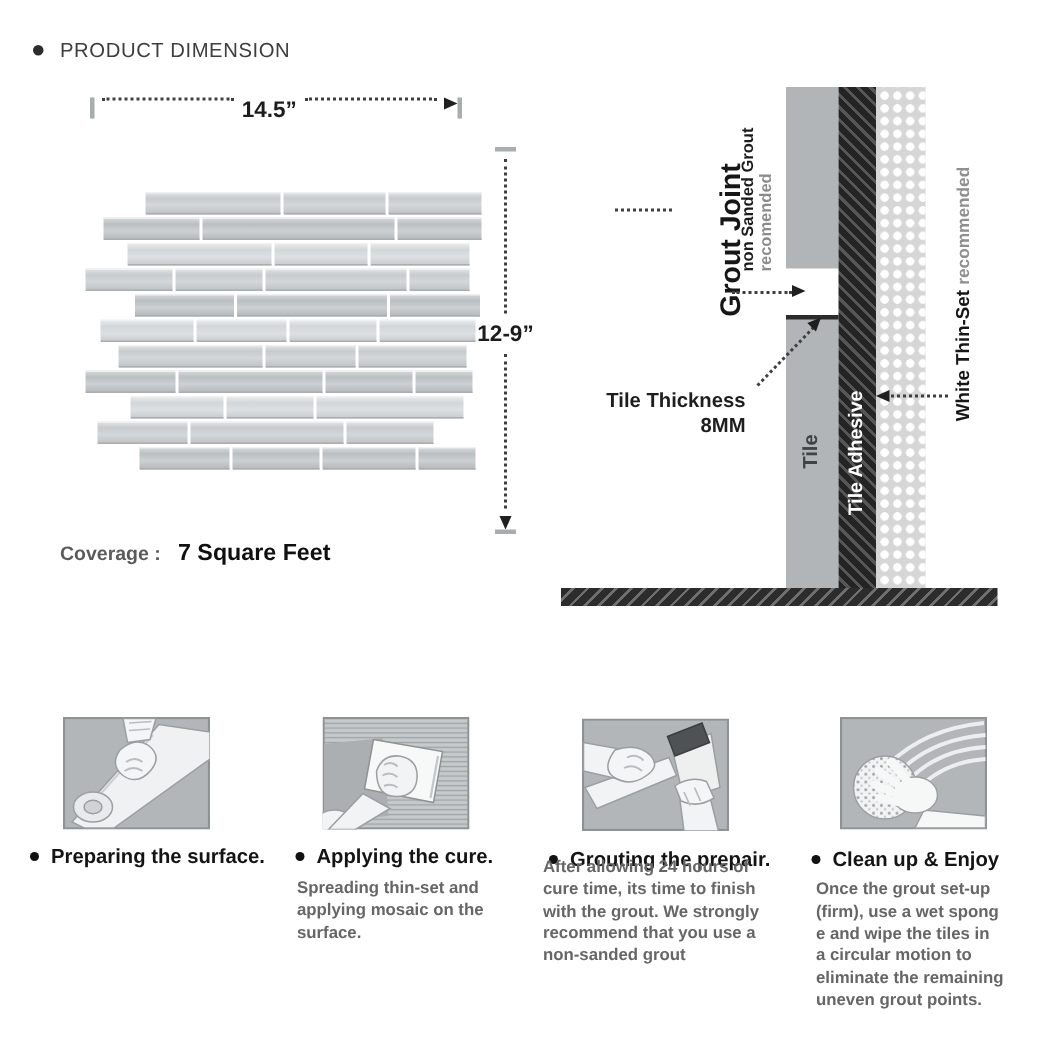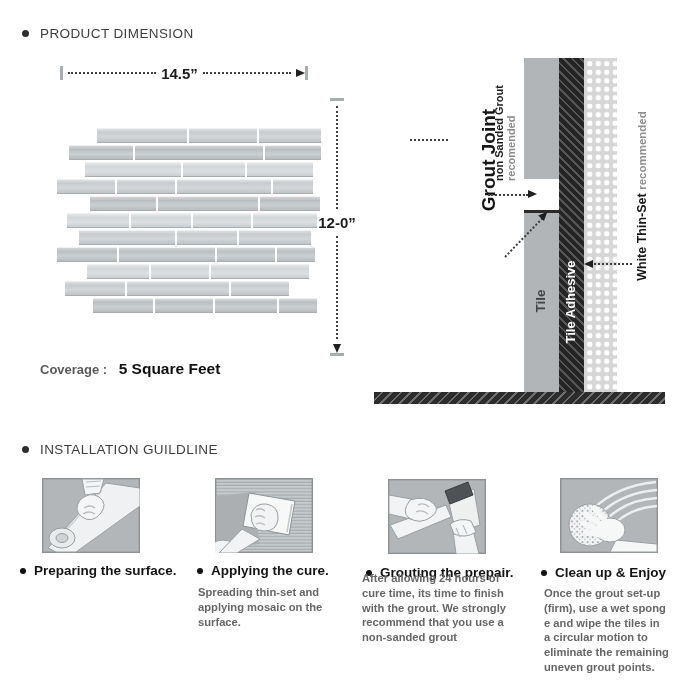--- a/index.html
+++ b/index.html
@@ -4,21 +4,21 @@
 <style>
   html,body{margin:0;padding:0;background:#fff;}
   .page{position:relative;width:700px;height:700px;background:#fff;overflow:hidden;
         font-family:"Liberation Sans","DejaVu Sans",sans-serif;color:#1a1a1a;}
   .abs{position:absolute;}
   
   .sechdr{position:absolute;display:flex;align-items:center;}
   .bdot{width:7px;height:7px;border-radius:50%;background:#2d2d2d;margin-right:11px;flex:0 0 auto;}
   .sechdr .lbl{font-size:13.5px;font-weight:normal;color:#3e3e3e;letter-spacing:.4px;}
   
-  .hdim{position:absolute;display:flex;align-items:center;}
+  .hdim{position:absolute;display:flex;}
   .vdim{position:absolute;display:flex;flex-direction:column;align-items:center;}
   .htick{width:3px;height:14px;background:#a8adb0;flex:0 0 auto;}
   .vtick{width:14px;height:3px;background:#a8adb0;flex:0 0 auto;}
   .dotfill-h{flex:1;height:0;border-top:2.5px dotted #3f3f3f;margin:0 5px;}
   .dotfill-v{flex:1;width:0;border-left:2.5px dotted #3f3f3f;margin:5px 0;}
   .dimlabel{font-size:15px;font-weight:bold;color:#1c1c1c;white-space:nowrap;}
   .arr-r{width:0;height:0;border-top:4.5px solid transparent;border-bottom:4.5px solid transparent;border-left:9px solid #1f1f1f;}
   .arr-l{width:0;height:0;border-top:4.5px solid transparent;border-bottom:4.5px solid transparent;border-right:9px solid #1f1f1f;}
   .arr-d{width:0;height:0;border-left:4.5px solid transparent;border-right:4.5px solid transparent;border-top:9px solid #1f1f1f;}
   
@@ -68,21 +68,21 @@
     <span class="dotfill-h"></span>
     <span class="dimlabel">14.5”</span>
     <span class="dotfill-h"></span>
     <span class="arr-r"></span>
     <span class="htick"></span>
   </div>
 
   <div class="vdim" style="left:328px;top:98px;width:18px;height:258px;">
     <span class="vtick"></span>
     <span class="dotfill-v"></span>
-    <span class="dimlabel">12-0”</span>
+    <span class="dimlabel">12-9”</span>
     <span class="dotfill-v"></span>
     <span class="arr-d"></span>
     <span class="vtick"></span>
   </div>
 
   <div id="mosaic">
       <div class="mrow" style="top: 0px; left: 40px;">
         <div class="brick s0" style="width: 90px;"></div>
         <div class="brick s0" style="width: 68px;"></div>
         <div class="brick s0" style="width: 62px;"></div>
@@ -138,21 +138,21 @@
       <div class="mrow" style="top: 170px; left: 36px;">
         <div class="brick s1" style="width: 60px;"></div>
         <div class="brick s1" style="width: 58px;"></div>
         <div class="brick s1" style="width: 62px;"></div>
         <div class="brick s1" style="width: 38px;"></div>
       </div>
     </div>
 
   <div class="coverage">
     <span class="c1">Coverage :</span>
-    <span class="c2">5 Square Feet</span>
+    <span class="c2">7 Square Feet</span>
   </div>
 
 
   <div class="abs" style="left:0;top:0;width:700px;height:700px;pointer-events:none;">
 
     <div class="band tileband" style="left:524px;top:58px;width:35px;height:121px;"></div>
     <div class="band tileband" style="left:524px;top:210px;width:35px;height:182px;border-top:3px solid #2b2b2b;box-sizing:border-box;"></div>
     <div class="band hatch" style="left:559px;top:58px;width:25px;height:334px;"></div>
     <div class="band dots" style="left:584px;top:58px;width:33px;height:334px;"></div>
     <div class="band floor" style="left:374px;top:392px;width:291px;height:12px;"></div>
@@ -161,39 +161,37 @@
 
     <div class="vlabel" style="left:489px;top:160px;font-size:19px;font-weight:bold;color:#161616;">Grout Joint</div>
     <div class="vlabel" style="left:505px;top:133px;font-size:11px;font-weight:bold;">
       <div style="color:#1c1c1c;">non Sanded Grout</div>
       <div style="color:#8b8b8b;">recomended</div>
     </div>
 
     <div class="dotline-h" style="left:488px;top:194px;width:40px;"></div>
     <div class="arr-r abs" style="left:528px;top:190px;"></div>
 
+    <div class="tt-label" style="left:385px;top:258px;width:112px;">Tile Thickness
+8MM</div>
     <div class="diag-arrow" style="left:505px;top:256px;width:54px;transform:rotate(-46deg);">
       <span class="arr-r"></span>
     </div>
 
     <div class="vlabel" style="left:541px;top:301px;font-size:13.5px;font-weight:bold;color:#3f4345;">Tile</div>
     <div class="vlabel" style="left:571px;top:302px;font-size:13px;font-weight:bold;color:#ffffff;">Tile Adhesive</div>
 
     <div class="arr-l abs" style="left:584px;top:260px;"></div>
     <div class="dotline-h" style="left:594px;top:263px;width:38px;"></div>
     <div class="vlabel" style="left:643px;top:196px;font-size:12.5px;font-weight:bold;">
       <span style="color:#161616;">White Thin-Set</span>
       <span style="color:#8f8f8f;font-size:11.5px;">recommended</span>
     </div>
   </div>
 
-  <div class="sechdr" style="left:22px;top:442px;">
-    <span class="bdot"></span>
-    <span class="lbl">INSTALLATION GUILDLINE</span>
-  </div>
 
   <div class="stepimg" style="left:42px;top:478px;">
     <svg viewBox="0 0 98 75" width="98" height="75">
       <rect x="0.7" y="0.7" width="96.6" height="73.6" fill="#b2b6b8" stroke="#8d9294" stroke-width="1.4"></rect>
       <polygon points="6,70 64,5 98,10 98,28 34,74 14,74" fill="#f0f1f2" stroke="#9a9fa1" stroke-width="1"></polygon>
       <line x1="60" y1="12" x2="12" y2="66" stroke="#cdd1d3" stroke-width="1.5"></line>
       <ellipse cx="20" cy="60" rx="13" ry="10" fill="#e8eaeb" stroke="#9a9fa1"></ellipse>
       <ellipse cx="20" cy="60" rx="6" ry="4.5" fill="#cfd3d5" stroke="#9a9fa1"></ellipse>
       <polygon points="40,1 62,1 58,15 43,17" fill="#f4f5f6" stroke="#9a9fa1"></polygon>
       <line x1="44" y1="4" x2="59" y2="3" stroke="#b9bdbf"></line>

